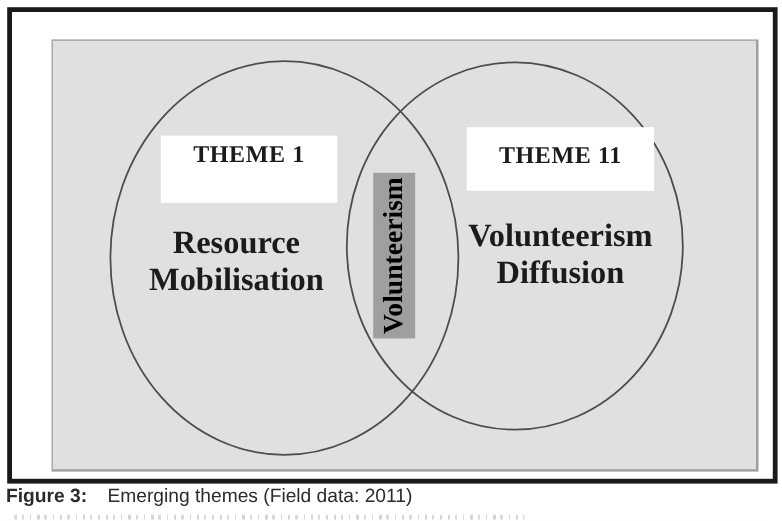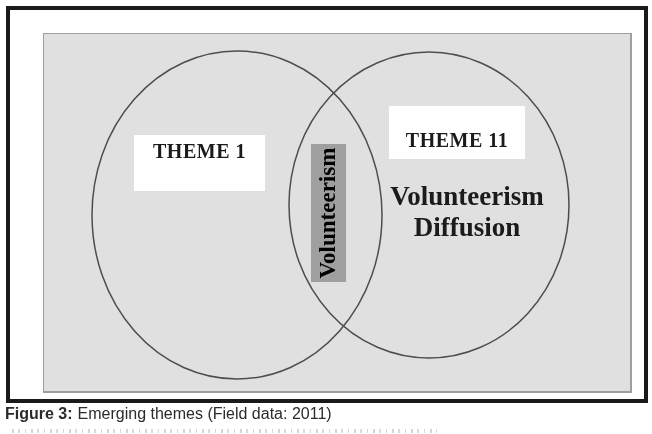--- a/index.html
+++ b/index.html
@@ -49,22 +49,22 @@
   .theme-box {
     position: absolute;
     background: #ffffff;
     text-align: center;
     font-family: "Liberation Serif", serif;
     font-weight: bold;
     font-size: 20px;
     color: var(--text-dark);
     letter-spacing: 0.5px;
   }
-  .theme-box.left  { left: 90px;  top: 79px; width: 131px; height: 56px; padding-top: 5px; margin-top: 22px; }
-  .theme-box.right { left: 345px; top: 72px; width: 136px; height: 53px; padding-top: 23px; }
+  .theme-box.left  { left: 90px;  top: 79px; width: 147px; height: 56px; padding-top: 5px; }
+  .theme-box.right { left: 345px; top: 72px; width: 156px; height: 53px; padding-top: 13px; }
   .circle-title {
     position: absolute;
     width: 200px;
     text-align: center;
     font-family: "Liberation Serif", serif;
     font-weight: bold;
     font-size: 27px;
     line-height: 31px;
     color: var(--text-dark);
   }
@@ -89,21 +89,21 @@
   }
   .caption {
     position: absolute;
     left: 5px; top: 405px;
     font-size: 16px;
     color: var(--caption-color);
     white-space: nowrap;
   }
   .caption .cap-label {
     font-weight: bold;
-    margin-right: 5px;
+    margin-right: 17px;
   }
   .cropped-remnant {
     position: absolute;
     left: 12px; top: 429px;
     width: 425px; height: 4px;
     background: repeating-linear-gradient(
       90deg,
       #c6c6c6 0 2px, transparent 2px 6px,
       #cfcfcf 6px 8px, transparent 8px 13px,
       #c9c9c9 13px 14px, transparent 14px 19px);
@@ -122,20 +122,24 @@
     </svg>
 
     <div class="theme-box left">
       <span>THEME 1</span>
     </div>
 
     <div class="theme-box right">
       <span>THEME 11</span>
     </div>
 
+    <div class="circle-title left">
+      <div>Resource</div>
+      <div>Mobilisation</div>
+    </div>
 
     <div class="circle-title right">
       <div>Volunteerism</div>
       <div>Diffusion</div>
     </div>
 
     <div class="overlap-box">
       <span class="overlap-label">Volunteerism</span>
     </div>
 

